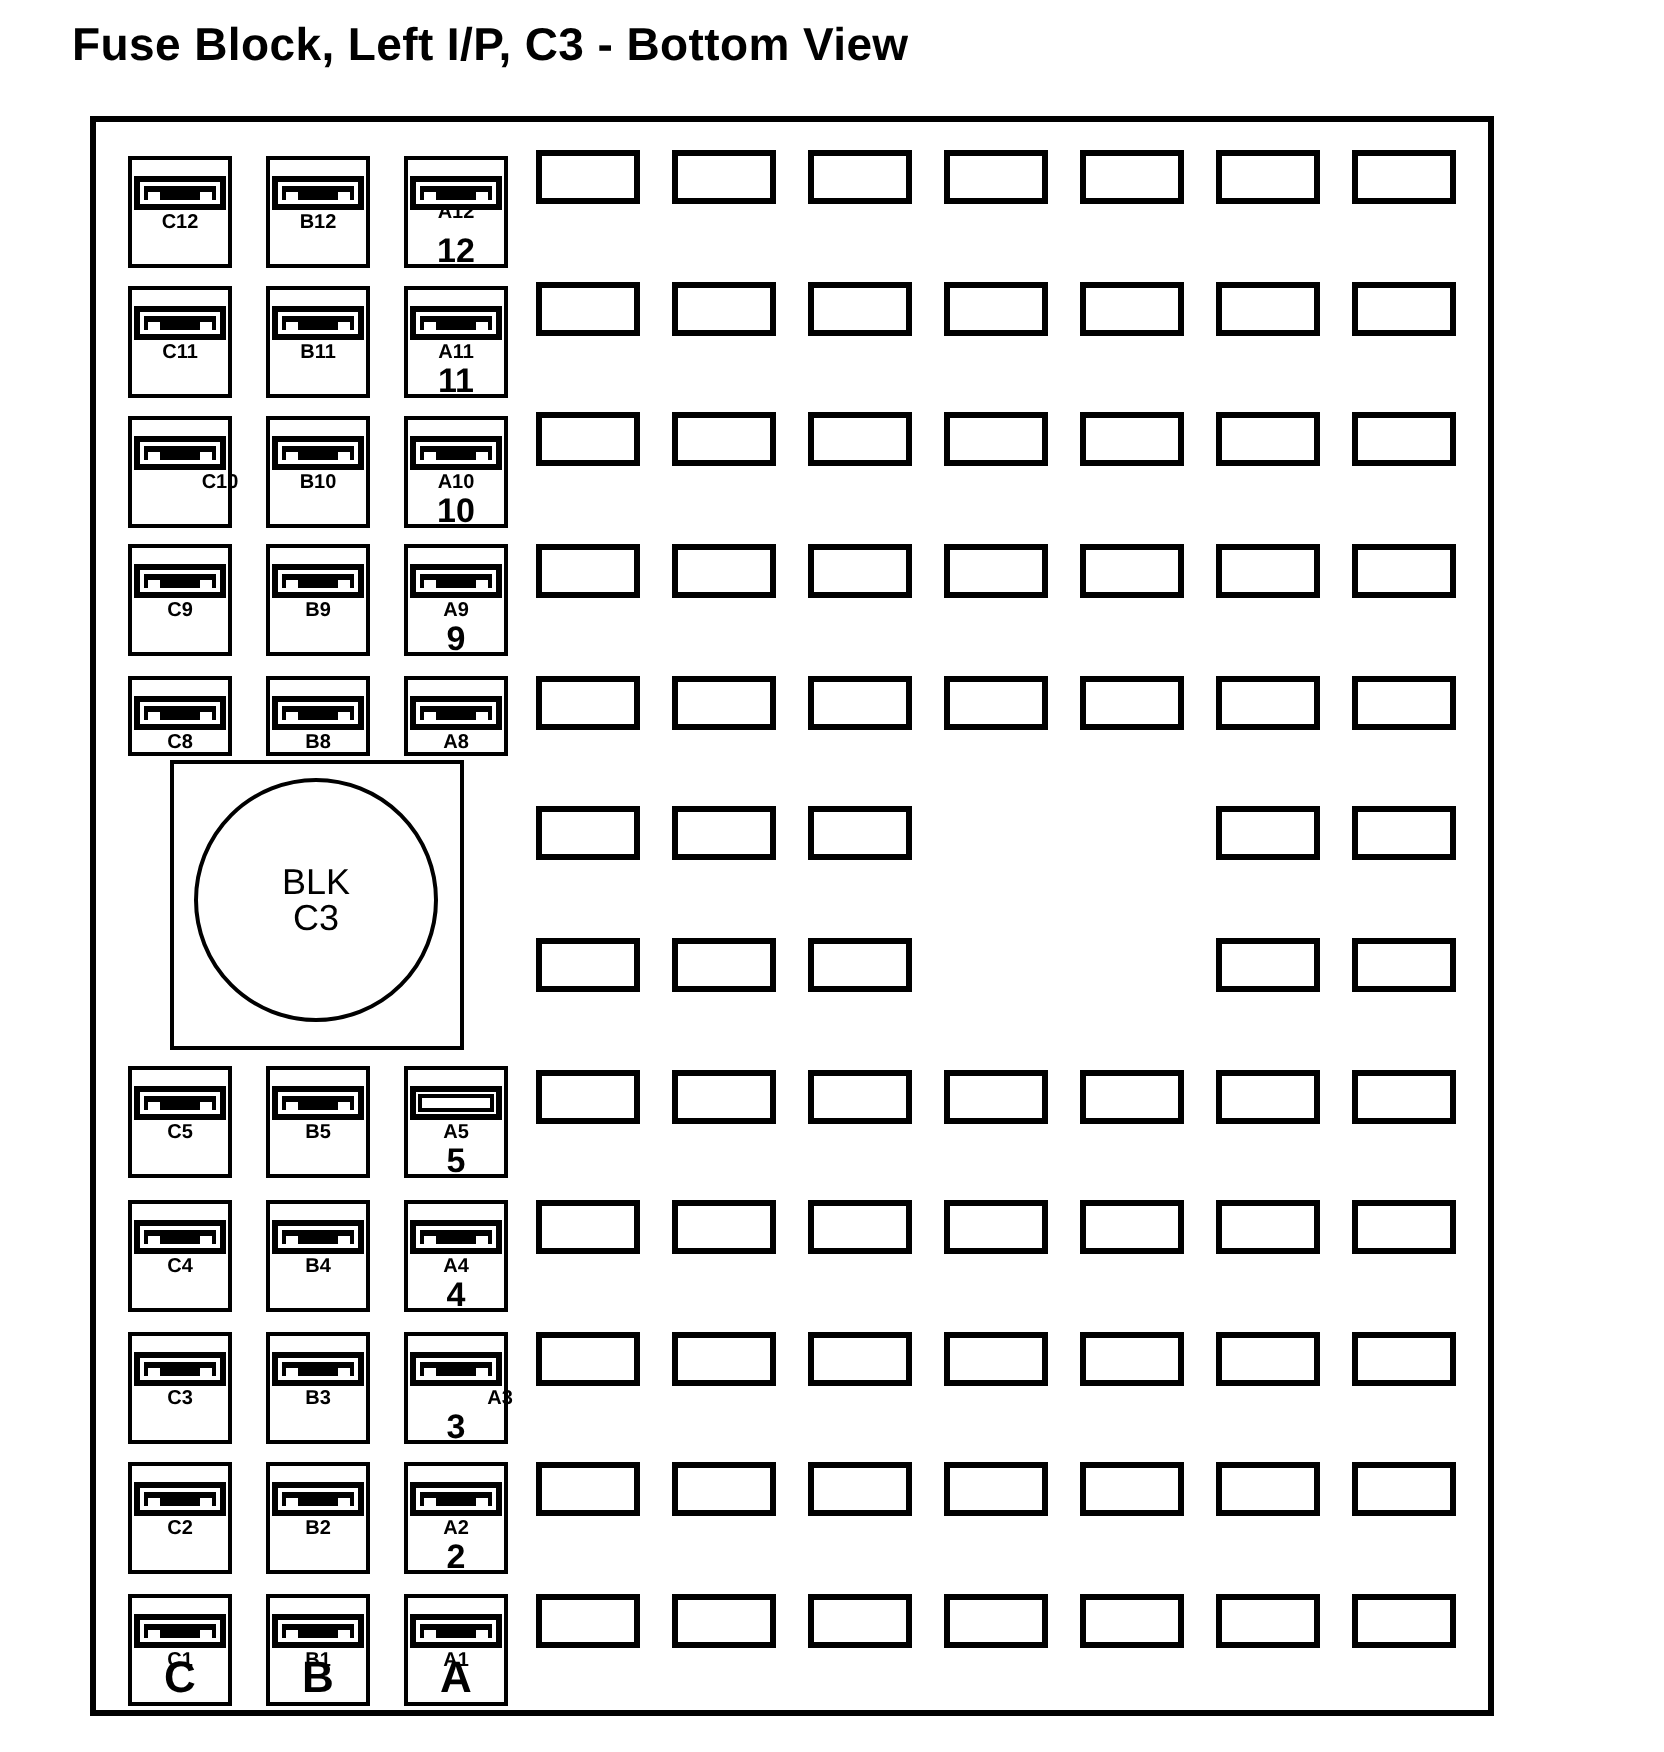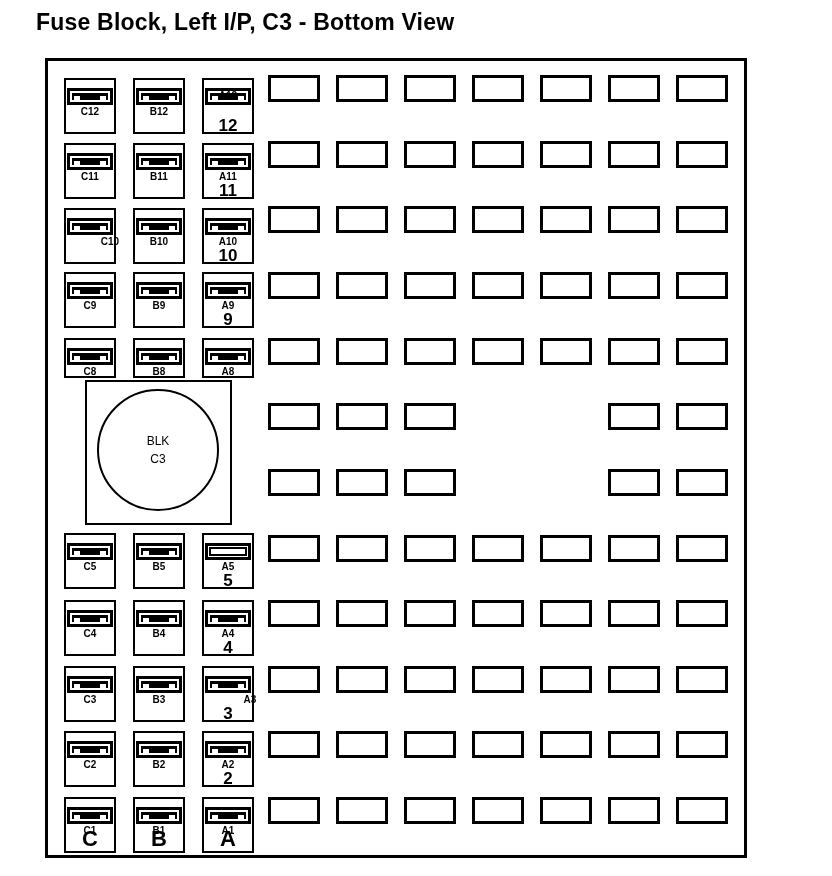--- a/index.html
+++ b/index.html
@@ -16,21 +16,21 @@
   .bar .notch.l{left:2px;} .bar .notch.r{right:2px;}
   .bar.empty{background:#fff;border:2px solid #000;left:1px;top:1px;right:1px;bottom:1px;}
   .tlabel{position:absolute;width:52px;text-align:center;font-size:10px;font-weight:bold;line-height:10px;white-space:nowrap;}
   .rowdigit{position:absolute;width:52px;text-align:center;font-size:17px;font-weight:bold;line-height:17px;}
   .rowdigit.small8{font-size:14px;line-height:14px;}
   .footer-letter{position:absolute;width:52px;text-align:center;font-size:22px;font-weight:bold;line-height:22px;top:828px;}
   
   .square{position:absolute;left:85px;top:380px;width:147px;height:145px;border:2px solid #000;box-sizing:border-box;background:#fff;}
   .circle{position:absolute;left:97px;top:389px;width:122px;height:122px;border:2px solid #000;border-radius:50%;
           box-sizing:border-box;display:flex;flex-direction:column;align-items:center;justify-content:center;}
-  .cline{font-size:12px;line-height:18px;text-align:center;}
+  .cline{font-size:18px;line-height:18px;text-align:center;}
   
   .cavity{position:absolute;width:52px;height:27px;border:3px solid #000;box-sizing:border-box;background:#fff;}
 </style>
 </head>
 <body>
 
 <div class="canvas">
   <div class="title">Fuse Block, Left I/P, C3 - Bottom View</div>
 
   <div class="outline"></div>
@@ -52,21 +52,21 @@
         </div>
       </div>
       <div class="tlabel" style="left: 133px; top: 107px;">B12</div>
       <div class="cell" style="left: 202px; top: 78px;"></div>
       <div class="fuse" style="left: 205px; top: 88px;">
         <div class="bar">
           <div class="notch l"></div>
           <div class="notch r"></div>
         </div>
       </div>
-      <div class="tlabel" style="left: 202px; top: 91px;">A12</div>
+      <div class="tlabel" style="left: 202px; top: 102px;">A12</div>
       <div class="rowdigit" style="left: 202px; top: 117px;">12</div>
       <div class="cell" style="left: 64px; top: 143px;"></div>
       <div class="fuse" style="left: 67px; top: 153px;">
         <div class="bar">
           <div class="notch l"></div>
           <div class="notch r"></div>
         </div>
       </div>
       <div class="tlabel" style="left: 64px; top: 172px;">C11</div>
       <div class="cell" style="left: 133px; top: 143px;"></div>

